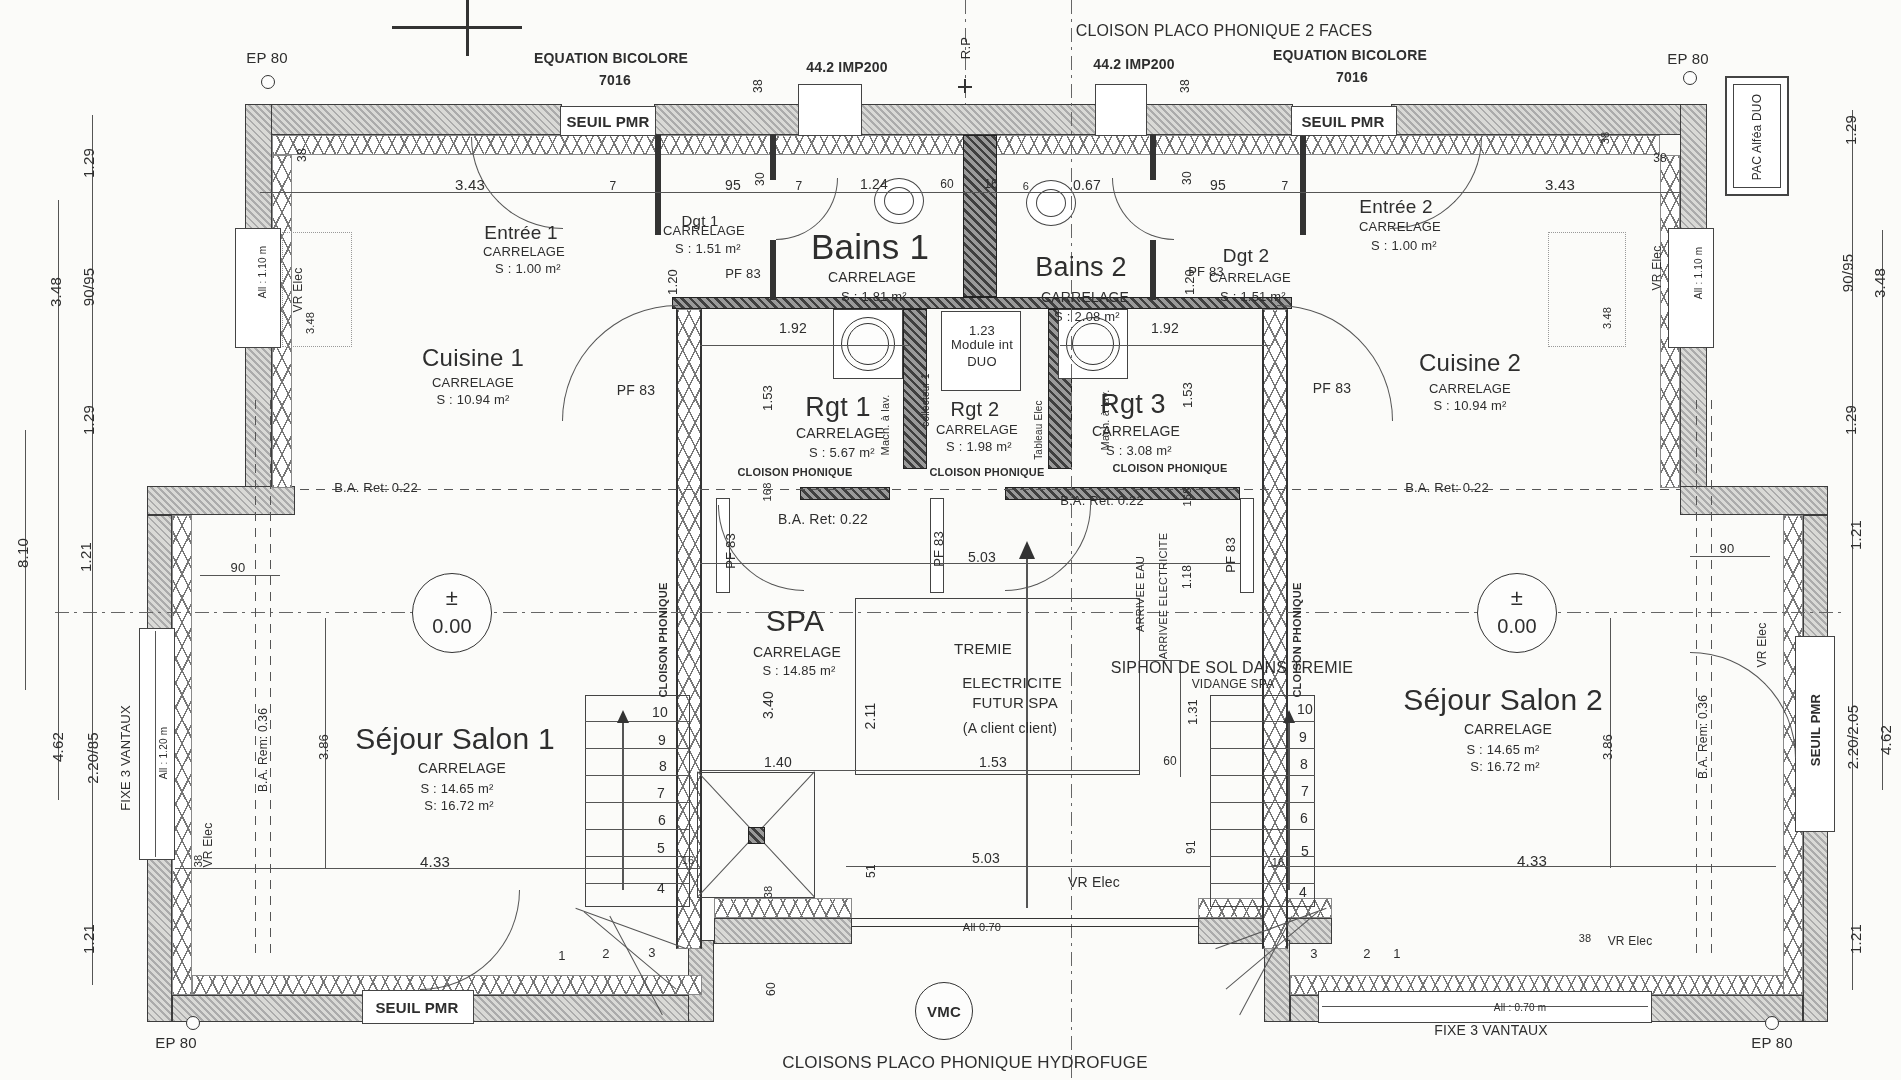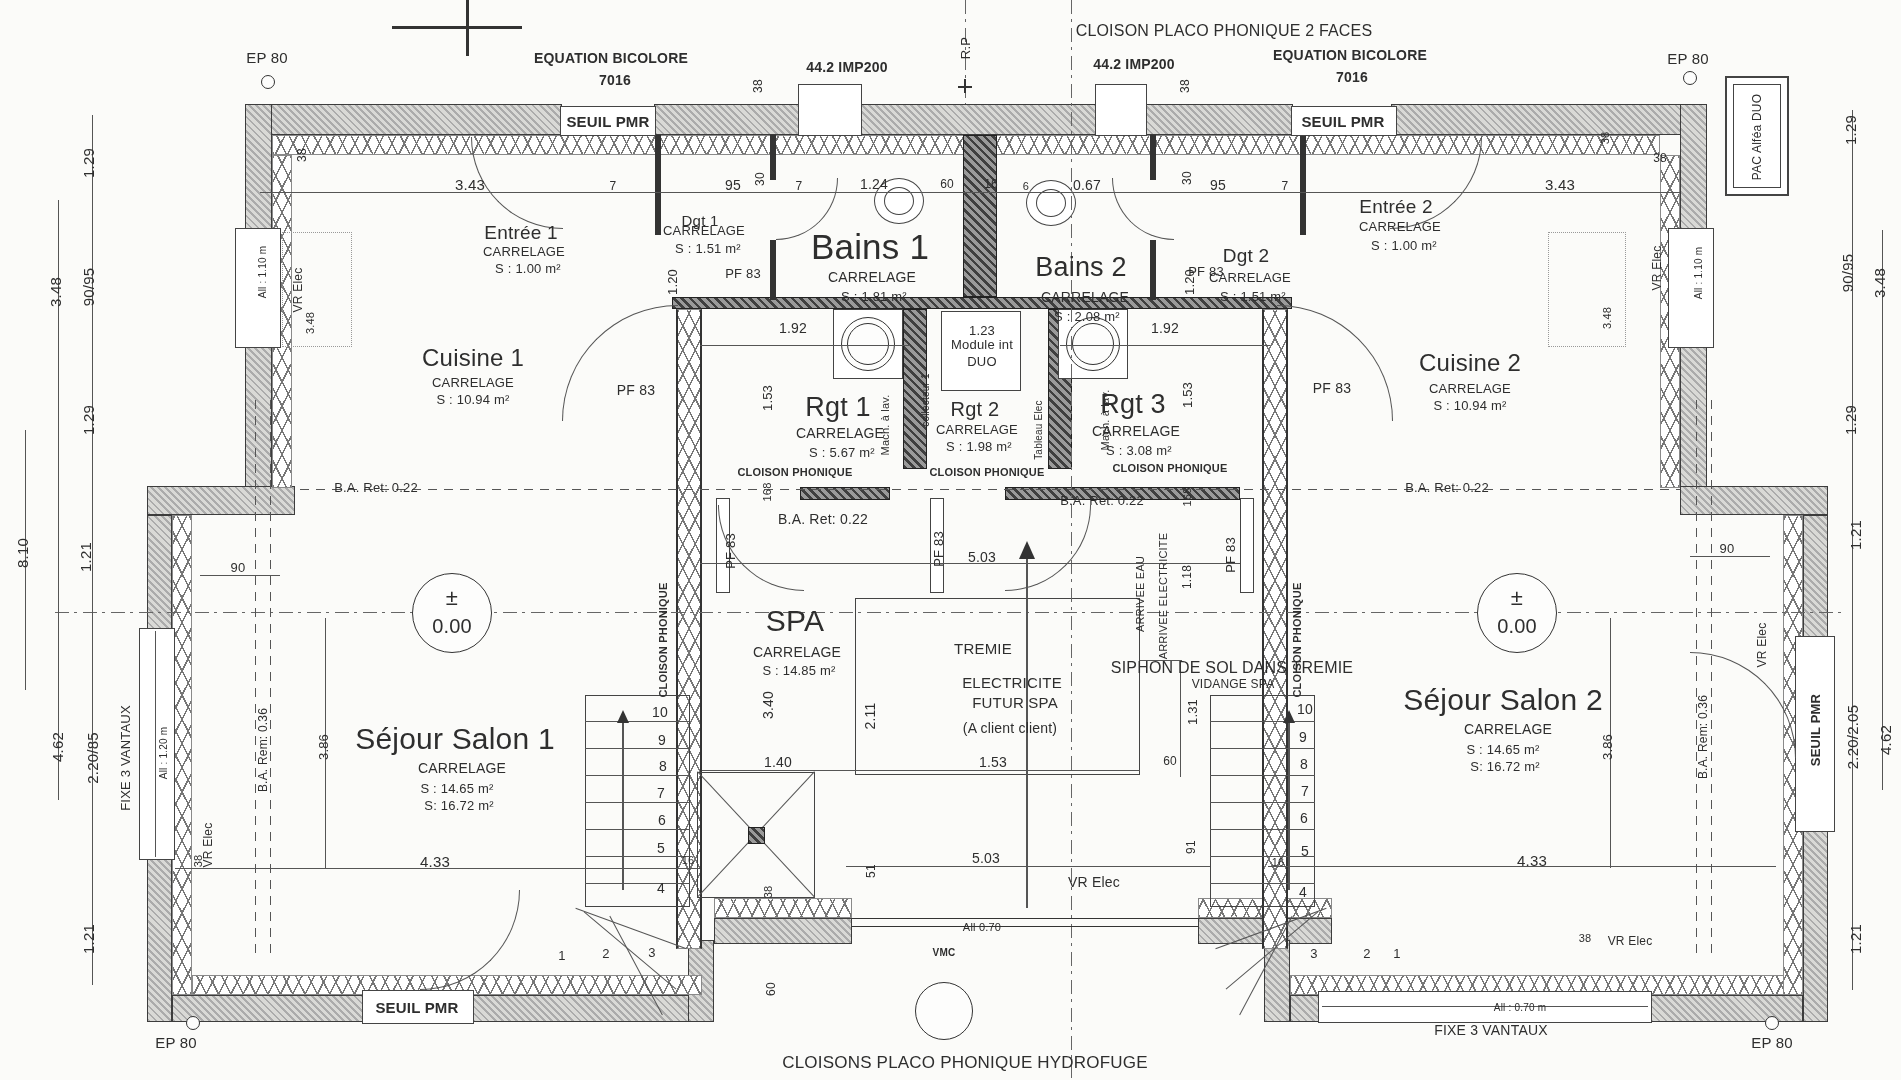--- a/index.html
+++ b/index.html
@@ -288,21 +288,21 @@
   <div class="L" style="left:1332px;top:388px;font-size:14px">PF 83</div>
   <div class="LV" style="left:730px;top:551px;font-size:13px">PF 83</div>
   <div class="LV" style="left:938px;top:549px;font-size:13px">PF 83</div>
   <div class="LV" style="left:1230px;top:555px;font-size:13px">PF 83</div>
   <div class="LV" style="left:298px;top:290px;font-size:12px">VR Elec</div>
   <div class="LV" style="left:1657px;top:268px;font-size:12px">VR Elec</div>
   <div class="LV" style="left:208px;top:845px;font-size:12px">VR Elec</div>
   <div class="L" style="left:1094px;top:882px;font-size:14px">VR Elec</div>
   <div class="LV" style="left:1762px;top:645px;font-size:12px">VR Elec</div>
   <div class="L" style="left:1630px;top:941px;font-size:12px">VR Elec</div>
-  <div class="L b" style="left:944px;top:952px;font-size:10px">VMC</div>
+  <div class="L b" style="left:944px;top:1011px;font-size:15px">VMC</div>
   <div class="LV" style="left:885px;top:425px;font-size:11px">Mach. à lav.</div>
   <div class="LV" style="left:1105px;top:420px;font-size:11px">Mach. à lav.</div>
   <div class="L" style="left:982px;top:330px;font-size:13px">1.23</div>
   <div class="L" style="left:982px;top:344px;font-size:13px">Module int</div>
   <div class="L" style="left:982px;top:361px;font-size:13px">DUO</div>
   <div class="LV" style="left:925px;top:400px;font-size:10px">collecteur 1</div>
   <div class="LV" style="left:1038px;top:430px;font-size:10px">Tableau Elec</div>
   <div class="LV" style="left:1140px;top:594px;font-size:11px">ARRIVEE EAU</div>
   <div class="LV" style="left:1163px;top:596px;font-size:11px">ARRIVEE ELECTRICITE</div>
   <div class="L" style="left:452px;top:598px;font-size:22px">±</div>

